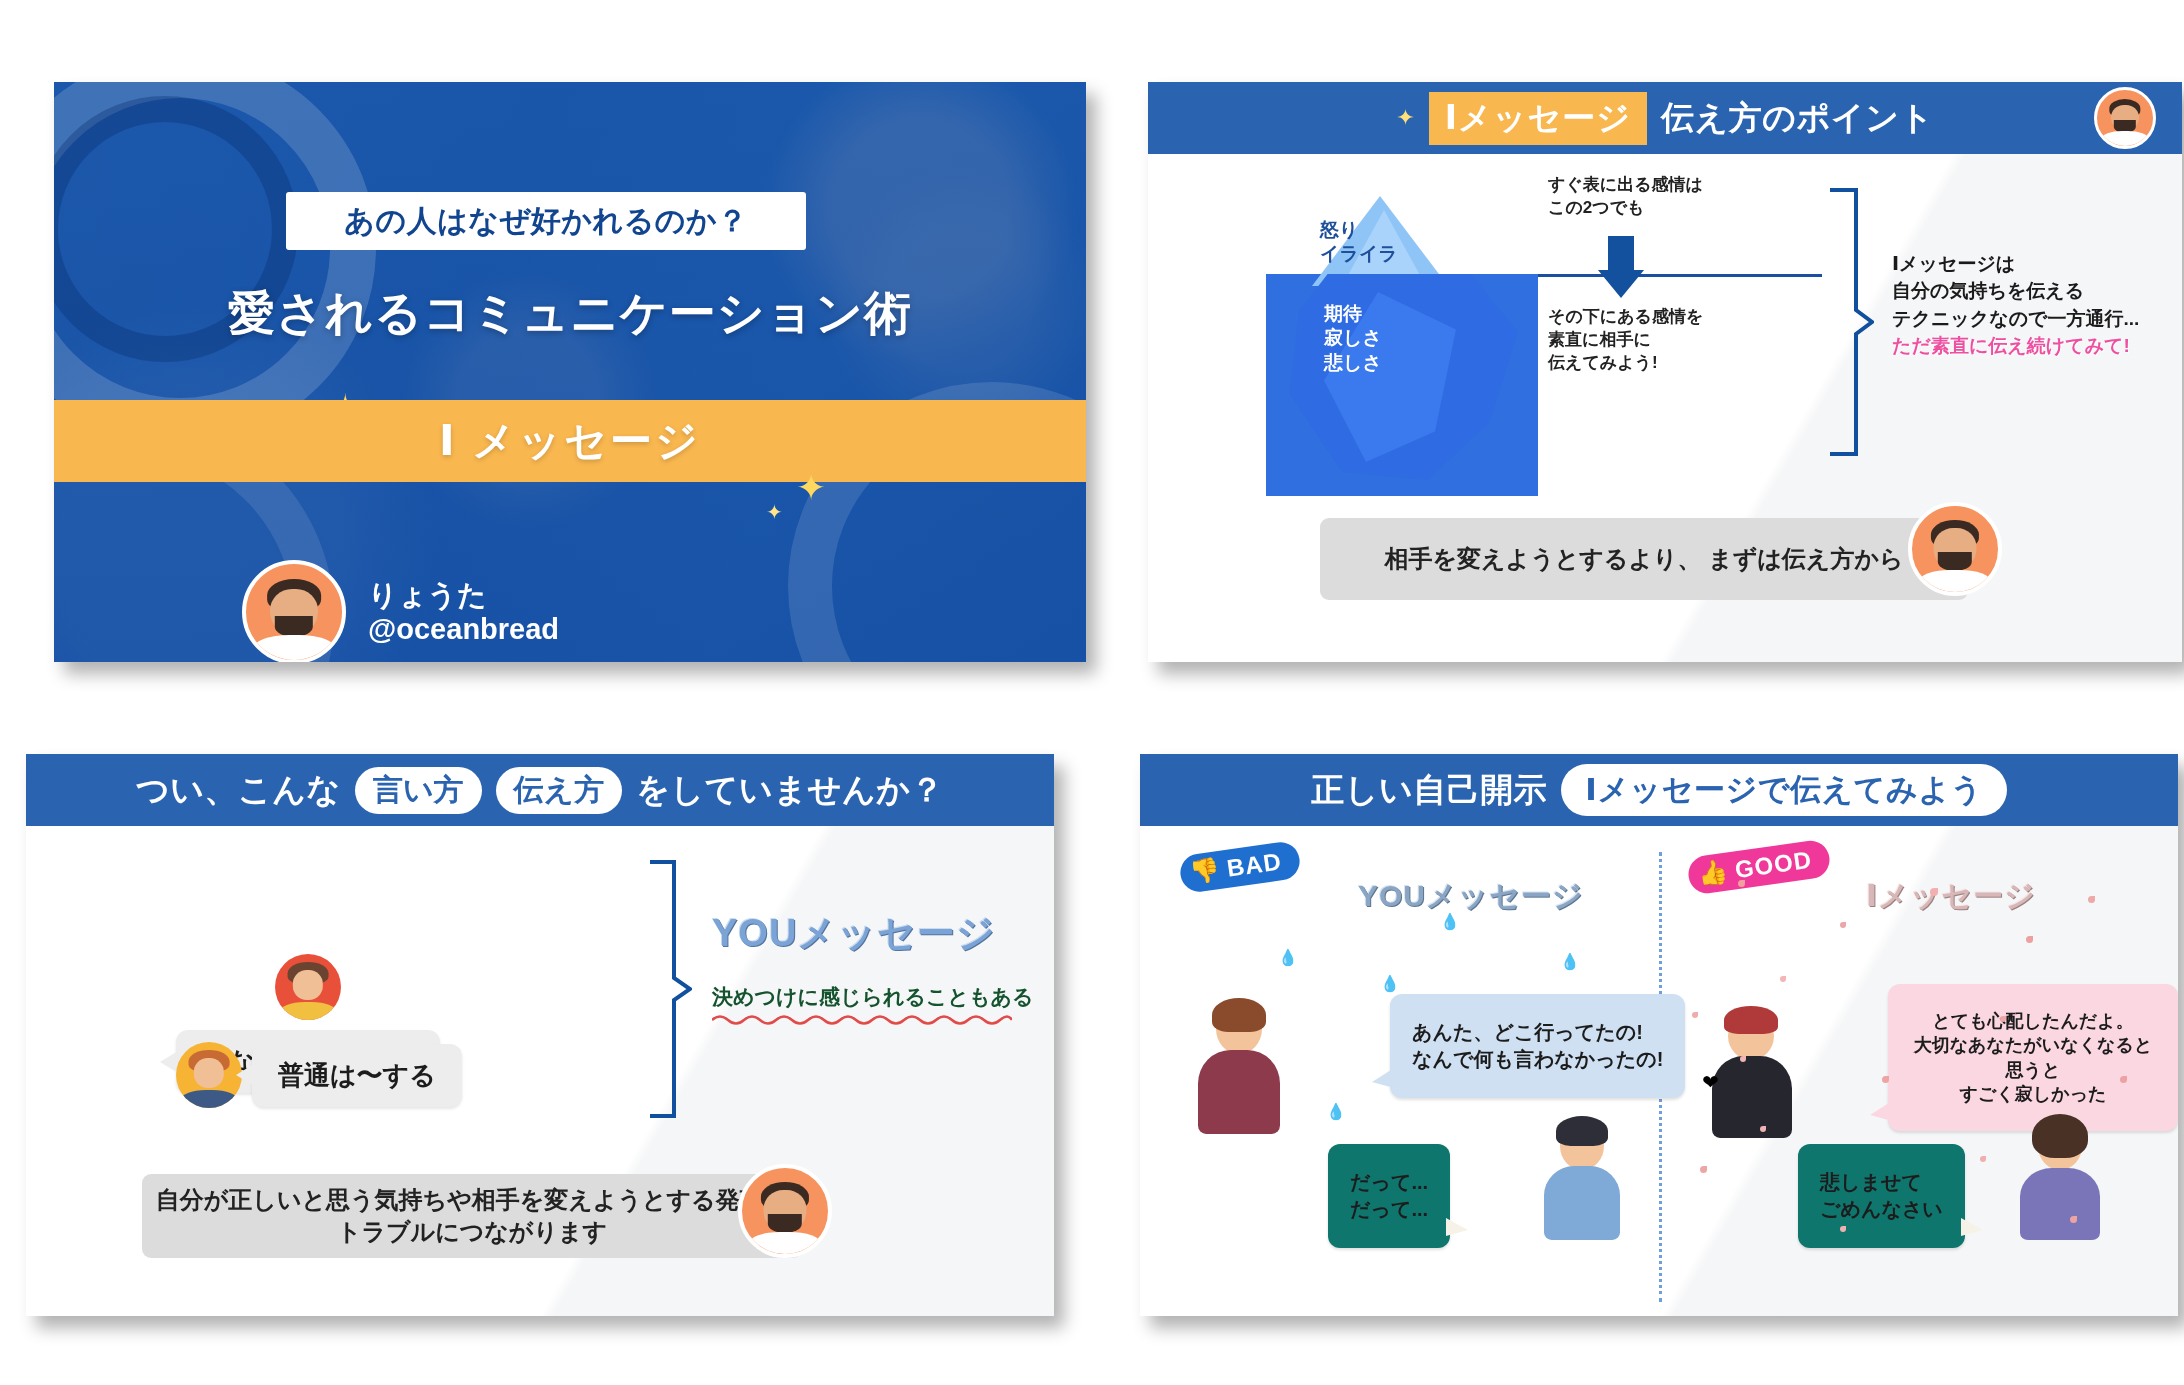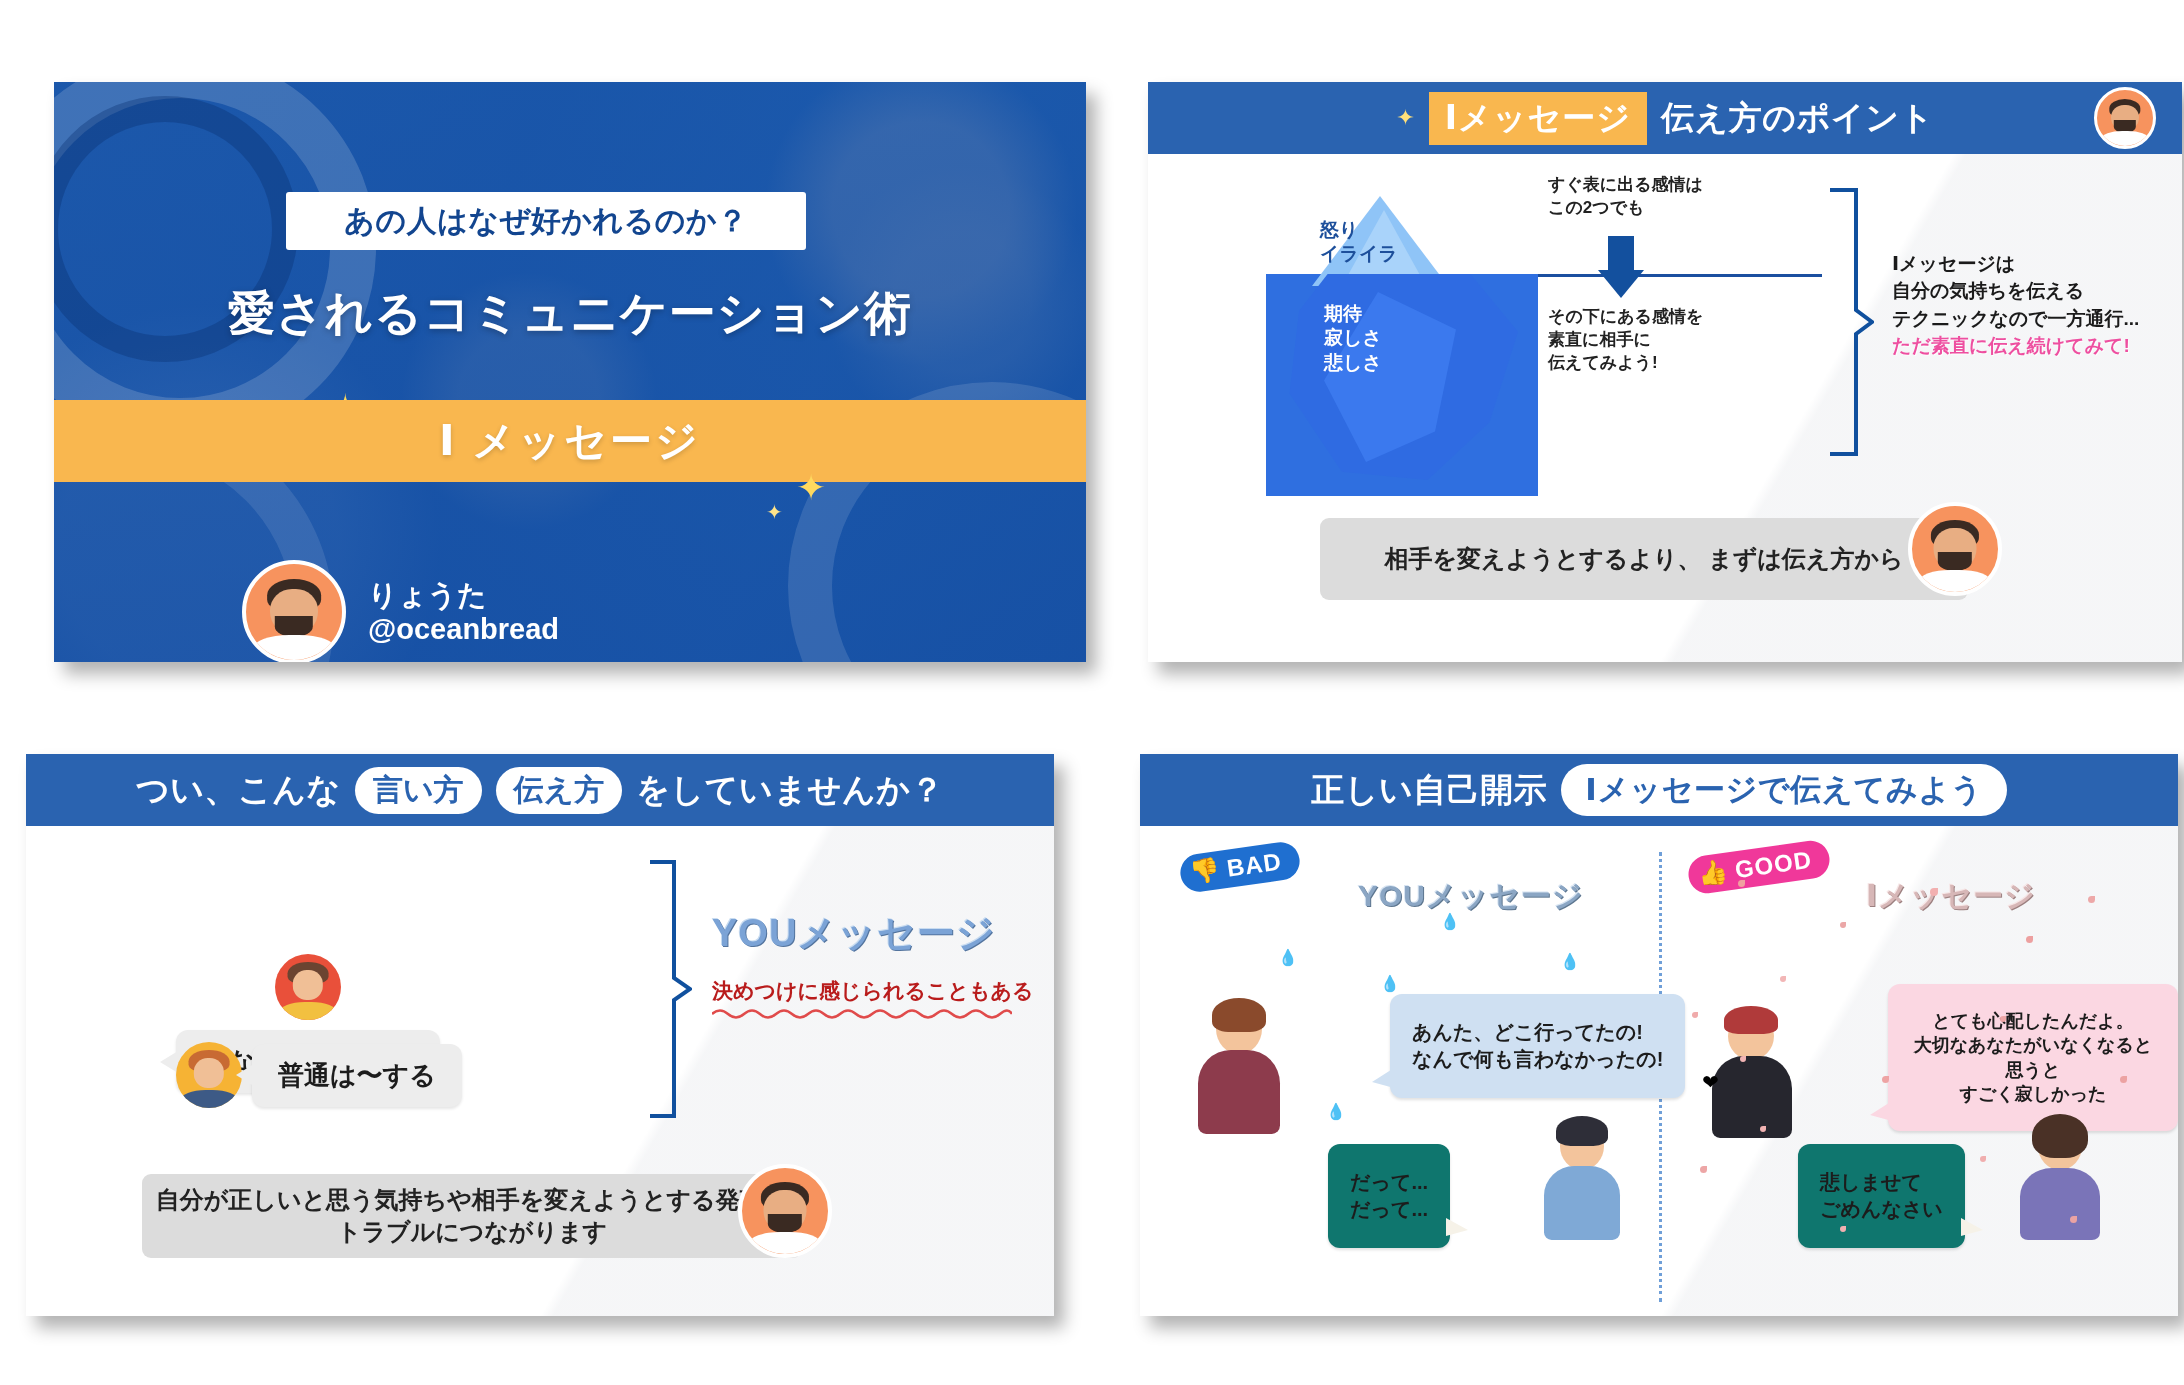--- a/index.html
+++ b/index.html
@@ -109,21 +109,21 @@
   .bub{position:relative;background:#ededed;border-radius:12px;padding:14px 26px;font-size:26px;font-weight:bold;color:#1c1c1c;box-shadow:0 2px 3px rgba(0,0,0,.10);}
   .bub:before{content:"";position:absolute;left:-16px;top:50%;transform:translateY(-50%);
     border-top:11px solid transparent;border-bottom:11px solid transparent;border-right:18px solid #ededed;}
   .r1{left:150px;top:40px;}
   .r2{left:150px;top:128px;flex-direction:column;}
   .r3{left:150px;top:216px;}
   .s3brace{position:absolute;left:620px;top:34px;width:46px;height:258px;}
   .s3right{position:absolute;left:686px;top:72px;}
   .s3r1{font-size:28px;font-weight:bold;color:#1b1b1b;}
   .s3r2{font-size:38px;font-weight:bold;color:#7ba3d6;text-shadow:1px 1px 0 #53749e,-1px -1px 0 #c9dcf0;margin-top:10px;letter-spacing:1px;}
-  .s3r3{font-size:21px;font-weight:bold;color:#b91c1c;margin-top:18px;}
+  .s3r3{font-size:21px;font-weight:bold;color:#14532d;margin-top:24px;}
   .squiggle{margin-top:2px;}
   .s3cap{left:116px;top:348px;width:660px;height:84px;font-size:24px;}
   .s3cap-av{position:absolute;left:712px;top:338px;}
 
   
   .divider{position:absolute;left:50%;top:26px;bottom:14px;width:0;border-left:3px dotted #6f9fd8;}
   .tag{position:absolute;display:flex;align-items:center;gap:6px;padding:5px 18px 5px 10px;border-radius:999px;transform:rotate(-8deg);}
   .tag-bad{left:40px;top:22px;background:#1f6fd0;}
   .tag-good{left:548px;top:22px;background:#f0389a;}
   .tag span{color:#fff;font-size:24px;font-weight:bold;letter-spacing:1px;-webkit-text-stroke:0;}

